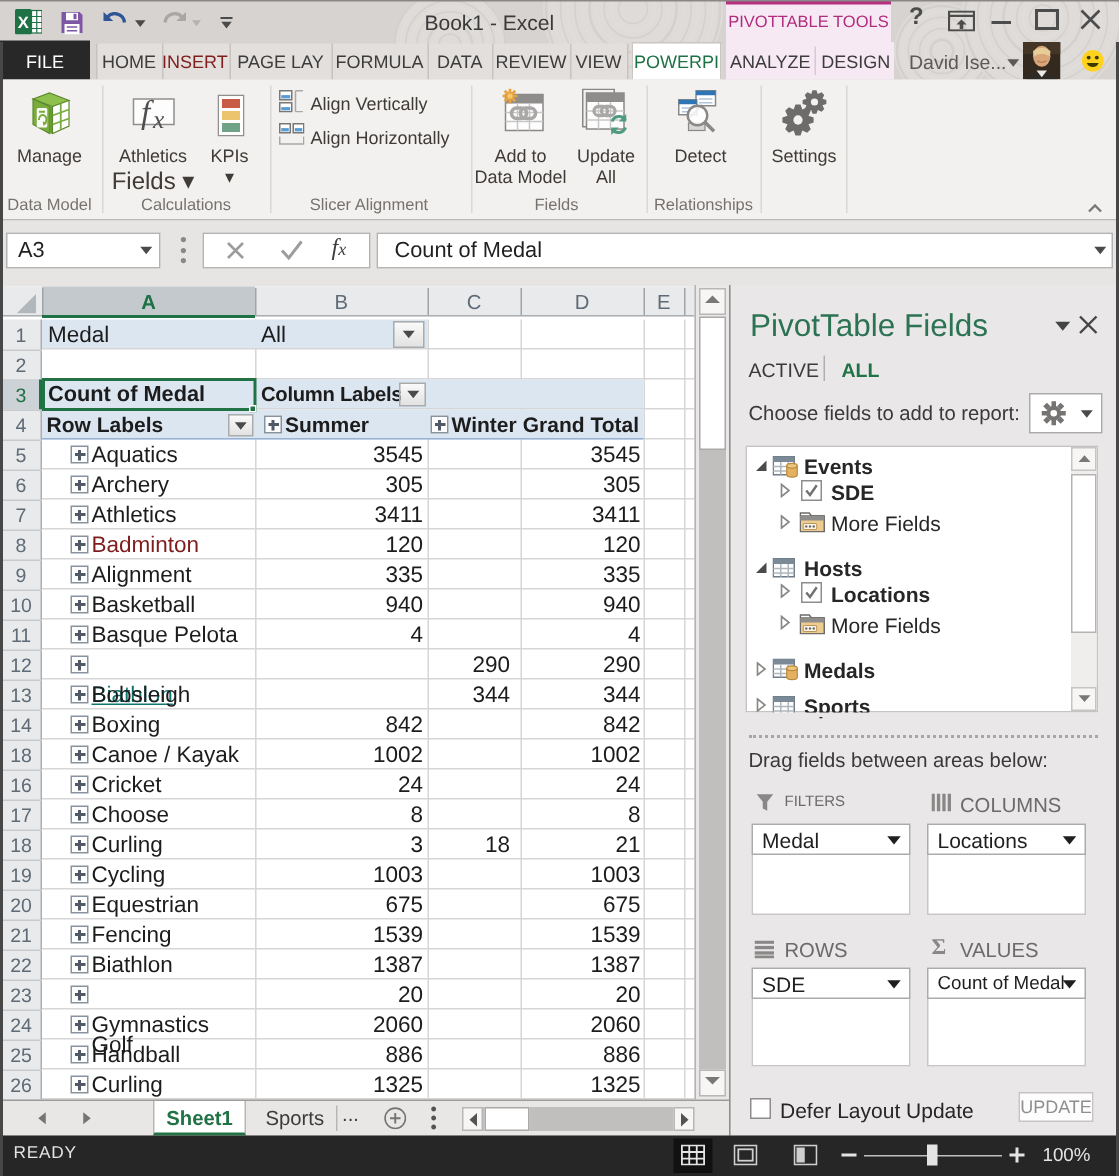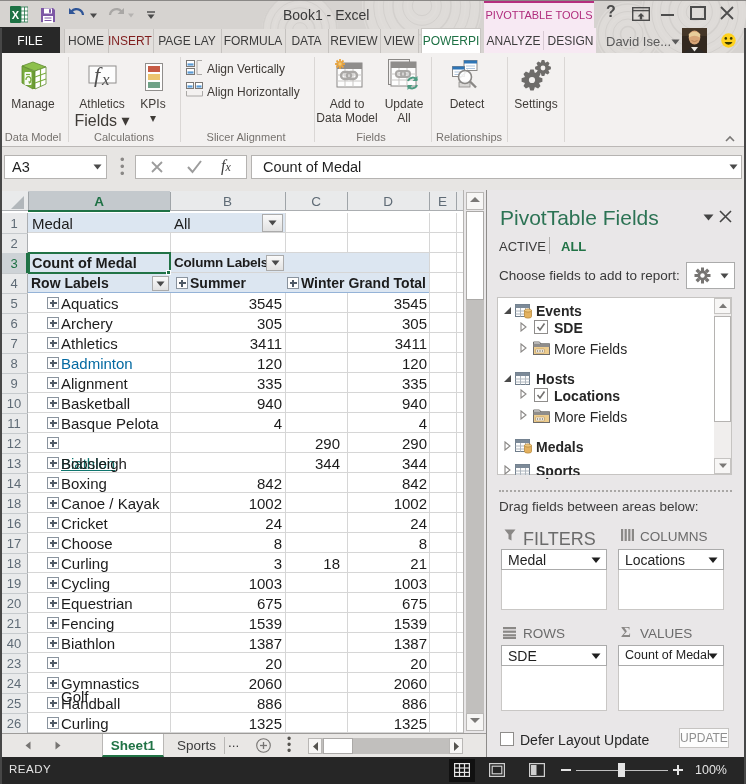--- a/index.html
+++ b/index.html
@@ -332,21 +332,21 @@
 <div class="tx" style="left:2px;top:536px;width:24px;text-align:center;font-size:13px;color:#5F6B76;">17</div>
 <div class="ab" style="left:2px;top:553px;width:26px;height:1px;background:#C6CACD;"></div>
 <div class="tx" style="left:2px;top:556px;width:24px;text-align:center;font-size:13px;color:#5F6B76;">18</div>
 <div class="ab" style="left:2px;top:573px;width:26px;height:1px;background:#C6CACD;"></div>
 <div class="tx" style="left:2px;top:576px;width:24px;text-align:center;font-size:13px;color:#5F6B76;">19</div>
 <div class="ab" style="left:2px;top:593px;width:26px;height:1px;background:#C6CACD;"></div>
 <div class="tx" style="left:2px;top:596px;width:24px;text-align:center;font-size:13px;color:#5F6B76;">20</div>
 <div class="ab" style="left:2px;top:613px;width:26px;height:1px;background:#C6CACD;"></div>
 <div class="tx" style="left:2px;top:616px;width:24px;text-align:center;font-size:13px;color:#5F6B76;">21</div>
 <div class="ab" style="left:2px;top:633px;width:26px;height:1px;background:#C6CACD;"></div>
-<div class="tx" style="left:2px;top:636px;width:24px;text-align:center;font-size:13px;color:#5F6B76;">40</div>
+<div class="tx" style="left:2px;top:636px;width:24px;text-align:center;font-size:13px;color:#5F6B76;">22</div>
 <div class="ab" style="left:2px;top:653px;width:26px;height:1px;background:#C6CACD;"></div>
 <div class="tx" style="left:2px;top:656px;width:24px;text-align:center;font-size:13px;color:#5F6B76;">23</div>
 <div class="ab" style="left:2px;top:673px;width:26px;height:1px;background:#C6CACD;"></div>
 <div class="tx" style="left:2px;top:676px;width:24px;text-align:center;font-size:13px;color:#5F6B76;">24</div>
 <div class="ab" style="left:2px;top:693px;width:26px;height:1px;background:#C6CACD;"></div>
 <div class="tx" style="left:2px;top:696px;width:24px;text-align:center;font-size:13px;color:#5F6B76;">25</div>
 <div class="ab" style="left:2px;top:713px;width:26px;height:1px;background:#C6CACD;"></div>
 <div class="tx" style="left:2px;top:716px;width:24px;text-align:center;font-size:13px;color:#5F6B76;">26</div>
 <div class="ab" style="left:2px;top:733px;width:26px;height:1px;background:#C6CACD;"></div>
 <div class="ab" style="left:170px;top:213px;width:1px;height:520px;background:#D6D6D6;"></div>
@@ -426,21 +426,21 @@
 <div class="tx" style="left:347px;top:315px;width:80px;text-align:right;font-size:15px;color:#1C1C1C;">305</div>
 <div class="ab" style="left:47px;top:337px;width:12px;height:12px;background:#FDFDFD;border:1px solid #89939E;"></div>
 <div class="ab" style="left:49.5px;top:342.25px;width:7px;height:1.5px;background:#4F5A66;"></div>
 <div class="ab" style="left:52.25px;top:339.5px;width:1.5px;height:7px;background:#4F5A66;"></div>
 <div class="tx" style="left:61px;top:335px;font-size:15px;color:#1C1C1C;">Athletics</div>
 <div class="tx" style="left:170px;top:335px;width:112px;text-align:right;font-size:15px;color:#1C1C1C;">3411</div>
 <div class="tx" style="left:347px;top:335px;width:80px;text-align:right;font-size:15px;color:#1C1C1C;">3411</div>
 <div class="ab" style="left:47px;top:357px;width:12px;height:12px;background:#FDFDFD;border:1px solid #89939E;"></div>
 <div class="ab" style="left:49.5px;top:362.25px;width:7px;height:1.5px;background:#4F5A66;"></div>
 <div class="ab" style="left:52.25px;top:359.5px;width:1.5px;height:7px;background:#4F5A66;"></div>
-<div class="tx" style="left:61px;top:355px;font-size:15px;color:#0369a1;">Badminton</div>
+<div class="tx" style="left:61px;top:355px;font-size:15px;color:#7f1d1d;">Badminton</div>
 <div class="tx" style="left:170px;top:355px;width:112px;text-align:right;font-size:15px;color:#1C1C1C;">120</div>
 <div class="tx" style="left:347px;top:355px;width:80px;text-align:right;font-size:15px;color:#1C1C1C;">120</div>
 <div class="ab" style="left:47px;top:377px;width:12px;height:12px;background:#FDFDFD;border:1px solid #89939E;"></div>
 <div class="ab" style="left:49.5px;top:382.25px;width:7px;height:1.5px;background:#4F5A66;"></div>
 <div class="ab" style="left:52.25px;top:379.5px;width:1.5px;height:7px;background:#4F5A66;"></div>
 <div class="tx" style="left:61px;top:375px;font-size:15px;color:#1C1C1C;">Alignment</div>
 <div class="tx" style="left:170px;top:375px;width:112px;text-align:right;font-size:15px;color:#1C1C1C;">335</div>
 <div class="tx" style="left:347px;top:375px;width:80px;text-align:right;font-size:15px;color:#1C1C1C;">335</div>
 <div class="ab" style="left:47px;top:397px;width:12px;height:12px;background:#FDFDFD;border:1px solid #89939E;"></div>
 <div class="ab" style="left:49.5px;top:402.25px;width:7px;height:1.5px;background:#4F5A66;"></div>
@@ -696,21 +696,21 @@
 <div class="ab" style="left:714px;top:458px;width:17px;height:16px;background:#F7F6F5;border:1px solid #C6C4C2;"></div>
 <svg class="ab" style="left:717.5px;top:462.0px" width="10" height="8" viewBox="0 0 10 8">
     <path d="M1 1.5 h8 l-4 4.5 z" fill="#7A7876"></path>
   </svg>
 <div class="ab" style="left:714px;top:316px;width:17px;height:106px;background:#FFFFFF;border:1px solid #B5B3B1;"></div>
 <div class="ab" style="left:499px;top:490px;width:233px;height:0;border-top:2px dotted #A9A7A5;"></div>
 <div class="tx" style="left:499px;top:499px;font-size:13.5px;color:#3A3A3A;">Drag fields between areas below:</div>
 <svg class="ab" style="left:504px;top:529px" width="12" height="12" viewBox="0 0 12 12">
 <path d="M0.5 0.5 h11 l-4 5 v6 l-3 -1.5 v-4.5 z" fill="#8A8886"></path>
   </svg>
-<div class="tx" style="left:523px;top:529px;font-size:18px;color:#6B6B6B;">FILTERS</div>
+<div class="tx" style="left:523px;top:529px;font-size:10px;color:#6B6B6B;">FILTERS</div>
 <svg class="ab" style="left:621px;top:529px" width="13" height="12" viewBox="0 0 13 12">
 <g fill="#8A8886">
       <rect x="0" y="0" width="2.2" height="12"></rect>
       <rect x="3.6" y="0" width="2.2" height="12"></rect>
       <rect x="7.2" y="0" width="2.2" height="12"></rect>
       <rect x="10.8" y="0" width="2.2" height="12"></rect>
     </g>
   </svg>
 <div class="tx" style="left:640px;top:529px;font-size:13.5px;color:#6B6B6B;">COLUMNS</div>
 <svg class="ab" style="left:503px;top:627px" width="13" height="12" viewBox="0 0 13 12">

